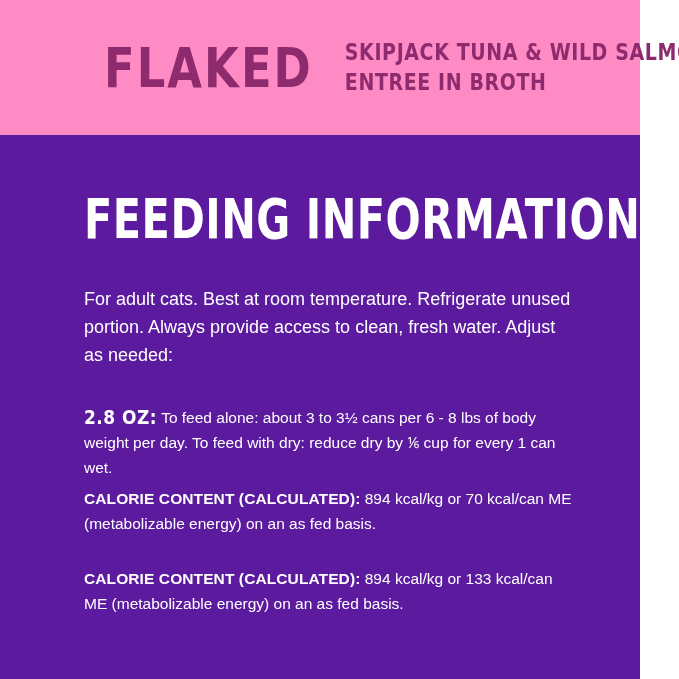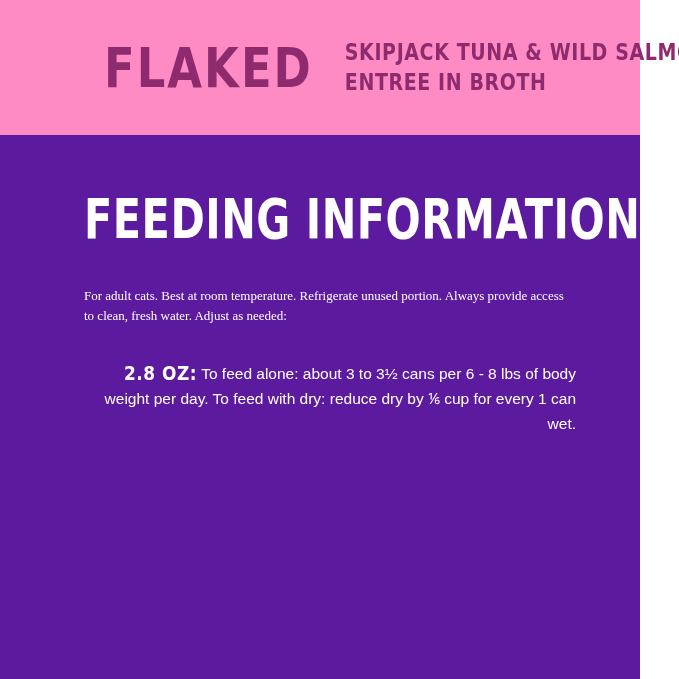--- a/index.html
+++ b/index.html
@@ -68,27 +68,26 @@
     font-size: 41px;
     letter-spacing: 0.5px;
     color: #ffffff;
     transform: scaleY(1.35) scaleX(1.01);
     transform-origin: left center;
     margin: 0 0 46px 0;
     line-height: 1;
     white-space: nowrap;
   }
   .intro {
-    font-size: 13px;
+    font-size: 18px;
     line-height: 1.55;
     max-width: 545px;
     margin-bottom: 34px;
-    font-family: Liberation Serif, serif;
   }
-  .section { margin-bottom: 30px; text-align: right; }
+  .section { margin-bottom: 30px; }
   .section p {
     margin: 0 0 4px 0;
     font-size: 15.5px;
     line-height: 1.6;
     max-width: 548px;
   }
   .size-label {
     font-family: "DejaVu Sans", sans-serif;
     font-weight: bold;
     font-size: 17px;
@@ -121,19 +120,27 @@
   <div class="body-area">
 
     <h1 class="main-title">FEEDING INFORMATION</h1>
 
     <div class="intro">For adult cats. Best at room temperature. Refrigerate unused portion. Always provide access to clean, fresh water. Adjust as needed:</div>
 
     <div class="section">
       <p>
         <span class="size-label">2.8 OZ:</span><span>To feed alone: about 3 to 3½ cans per 6 - 8 lbs of body weight per day. To feed with dry: reduce dry by ⅙ cup for every 1 can wet.</span>
       </p>
+      <p class="calorie-line">
+        <span class="calorie-head">CALORIE CONTENT (CALCULATED):</span>
+        <span>894 kcal/kg or 70 kcal/can ME (metabolizable energy) on an as fed basis.</span>
+      </p>
     </div>
 
     <div class="section">
+      <p class="calorie-line">
+        <span class="calorie-head">CALORIE CONTENT (CALCULATED):</span>
+        <span>894 kcal/kg or 133 kcal/can ME (metabolizable energy) on an as fed basis.</span>
+      </p>
     </div>
 
   </div>
 </div>
 
 </body></html>

